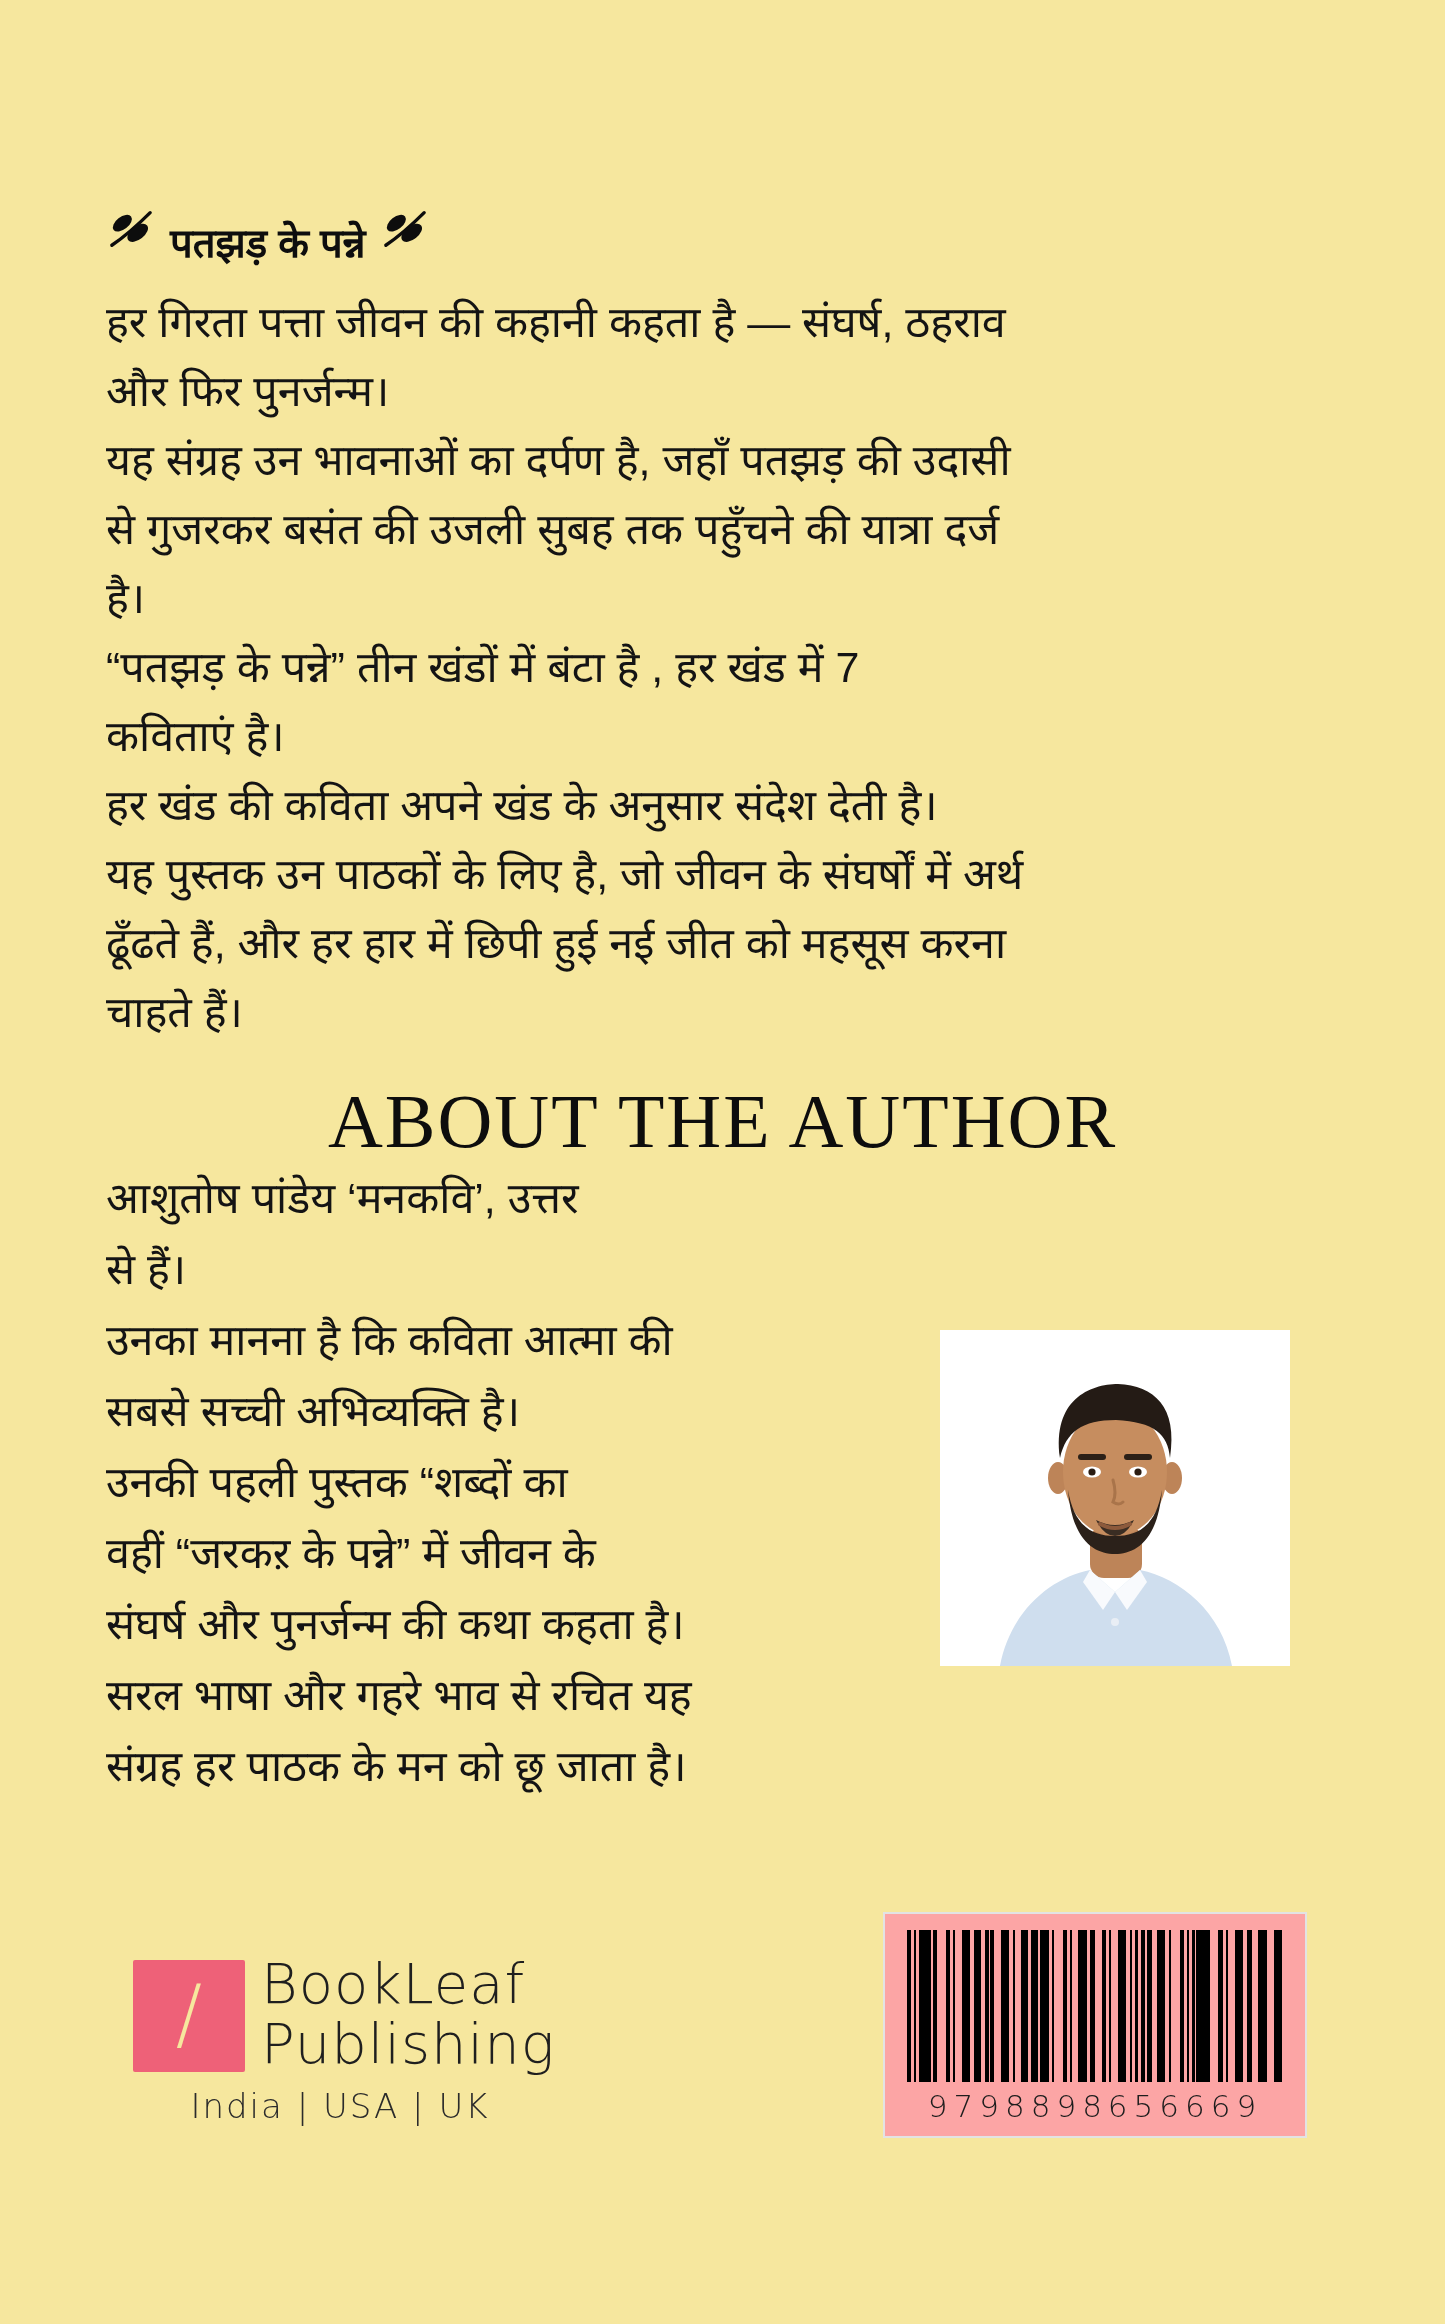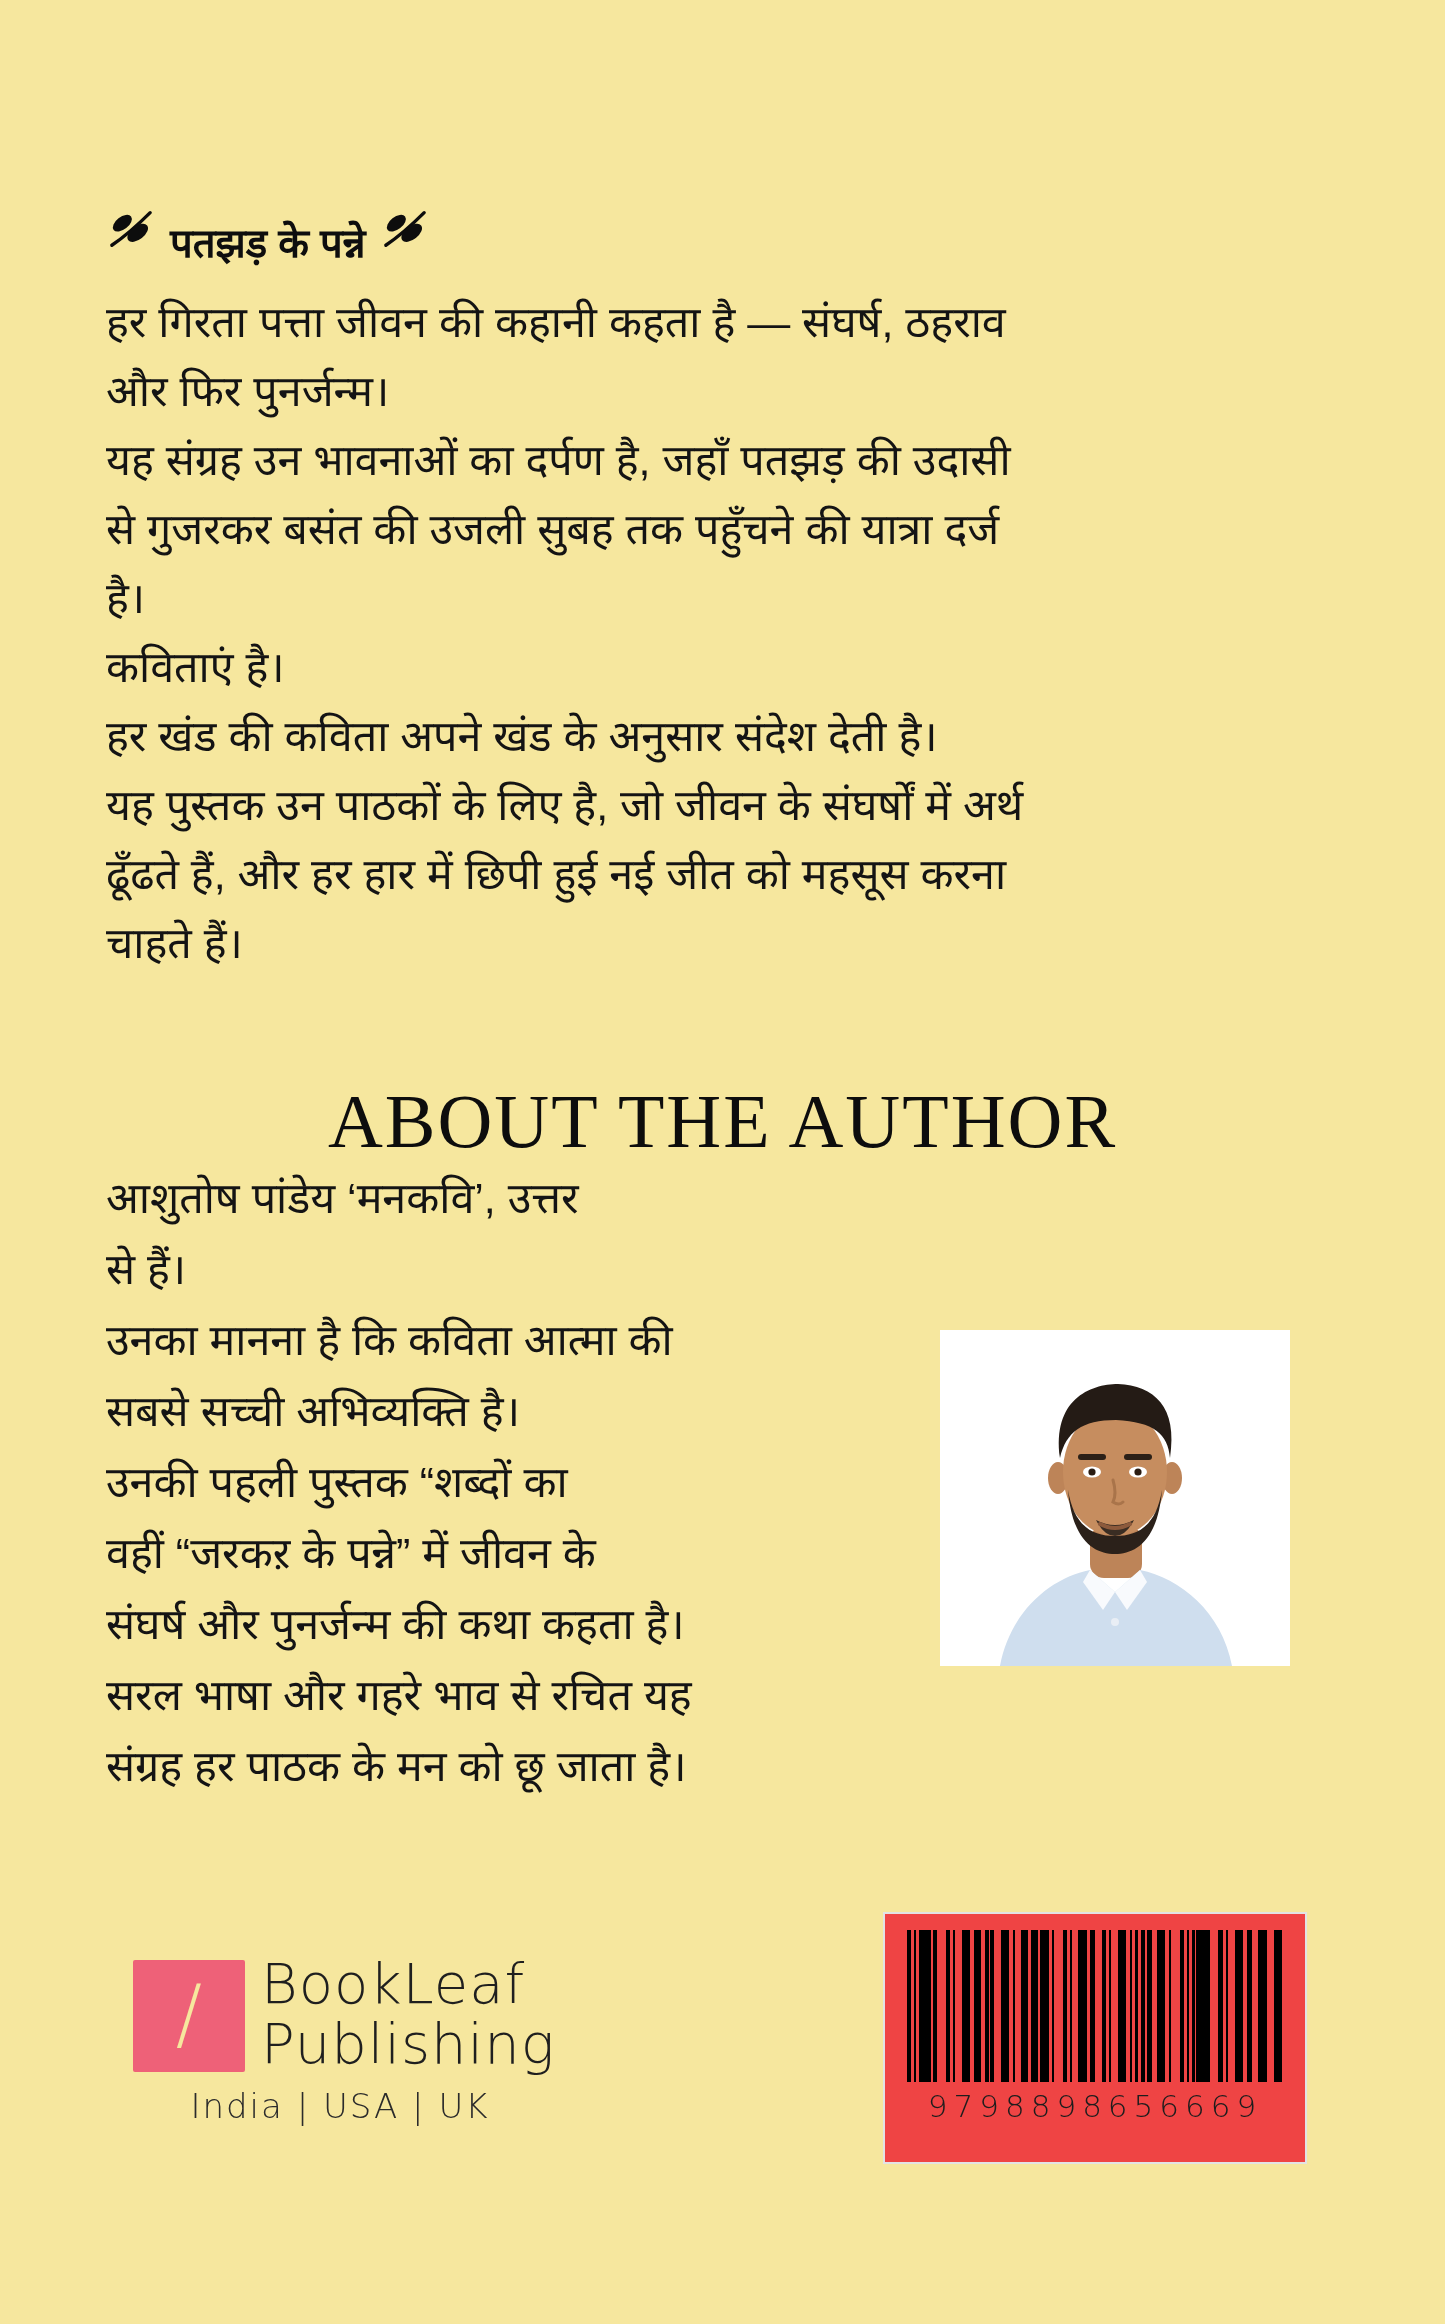--- a/index.html
+++ b/index.html
@@ -70,22 +70,22 @@
     color:#1f1f1f;letter-spacing:1px;margin-top:-6px;
   }
   .regions{
     position:absolute;left:105px;top:2086px;width:470px;
     text-align:center;
     font-family:"DejaVu Sans",sans-serif;
     font-weight:300;font-size:34px;color:#2b2b2b;letter-spacing:2px;
   }
   
   .barcode-box{
-    position:absolute;left:883px;top:1912px;width:424px;height:252px;
-    background:#ef4444;border:2px solid #e3e3e3;box-sizing:border-box;
+    position:absolute;left:883px;top:1912px;width:424px;height:226px;
+    background:#fca5a5;border:2px solid #e3e3e3;box-sizing:border-box;
   }
   .barcode-bars{
     margin:16px 22px 0 22px;height:152px;
     background-image:
       repeating-linear-gradient(90deg,
         #000 0 4px,  transparent 4px 7px,
         #000 7px 9px, transparent 9px 16px,
         #000 16px 24px, transparent 24px 28px,
         #000 28px 30px, transparent 30px 39px),
       repeating-linear-gradient(90deg,
@@ -118,20 +118,21 @@
       <ellipse cx="31" cy="25" rx="12.5" ry="7" transform="rotate(-38 31 25)" fill="#0d0d0d"></ellipse>
     </svg>
   </div>
 
   <div class="synopsis" lang="hi">
       <div class="line">हर गिरता पत्ता जीवन की कहानी कहता है — संघर्ष, ठहराव</div>
       <div class="line">और फिर पुनर्जन्म।</div>
       <div class="line">यह संग्रह उन भावनाओं का दर्पण है, जहाँ पतझड़ की उदासी</div>
       <div class="line">से गुजरकर बसंत की उजली सुबह तक पहुँचने की यात्रा दर्ज</div>
       <div class="line">है।</div>
+      <div class="line">“पतझड़ के पन्ने” तीन खंडों में बंटा है , हर खंड में 7</div>
       <div class="line">कविताएं है।</div>
       <div class="line">हर खंड की कविता अपने खंड के अनुसार संदेश देती है।</div>
       <div class="line">यह पुस्तक उन पाठकों के लिए है, जो जीवन के संघर्षों में अर्थ</div>
       <div class="line">ढूँढते हैं, और हर हार में छिपी हुई नई जीत को महसूस करना</div>
       <div class="line">चाहते हैं।</div>
     </div>
 
   <div class="about-heading">ABOUT THE AUTHOR</div>
 
   <div class="bio" lang="hi">

